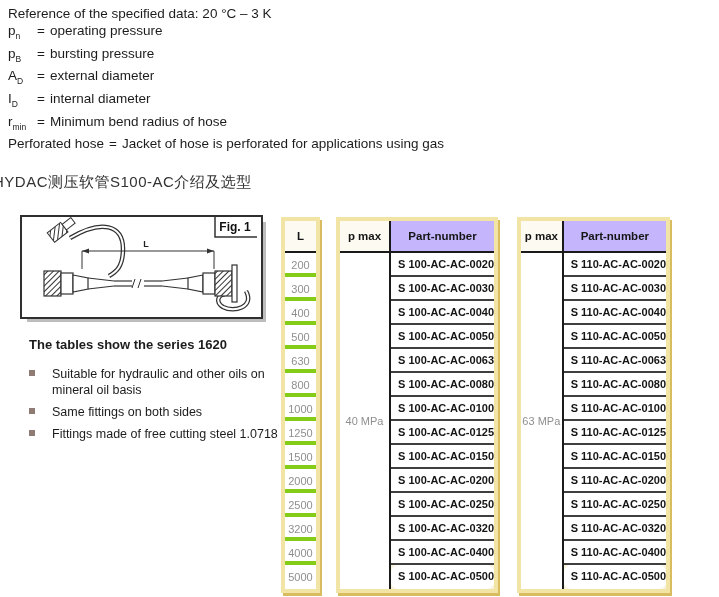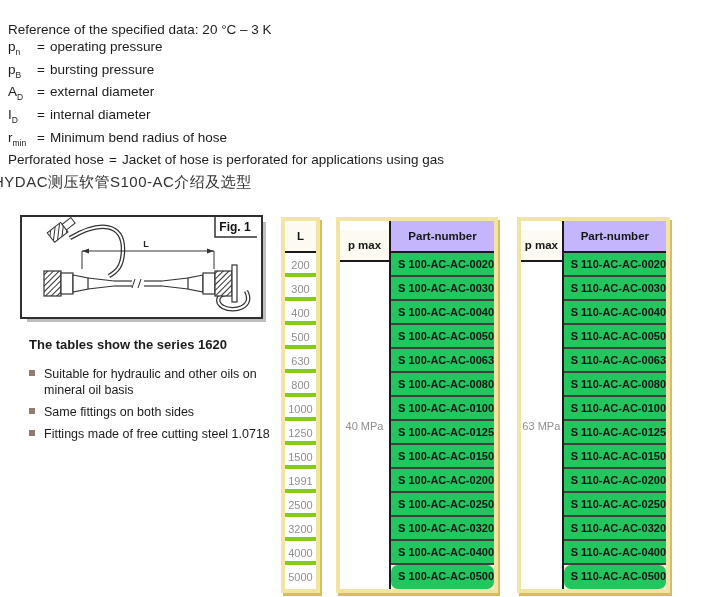--- a/index.html
+++ b/index.html
@@ -1,60 +1,60 @@
 <!DOCTYPE html>
 <html><head>
 <meta charset="utf-8">
 <style>
   html,body{margin:0;padding:0;background:#fff;}
   .page{position:relative;width:719px;height:597px;background:#fff;overflow:hidden;
         font-family:"Liberation Sans", sans-serif;color:#1c1c1c;}
 
   
-  .ref-block{position:absolute;left:8px;top:21px;font-size:13.5px;line-height:17px;}
+  .ref-block{position:absolute;left:8px;top:5px;font-size:13.5px;line-height:17px;}
   .ref-title{font-weight:normal;}
   .def-row{white-space:nowrap;}
   .def-sym{display:inline-block;min-width:24px;}
   .def-eq{display:inline-block;min-width:18px;text-align:center;}
   sub{font-size:8.5px;}
 
   
   .heading-cn{position:absolute;left:-7px;top:173px;font-size:15px;color:#333;letter-spacing:.5px;}
 
   
   .figure{position:absolute;left:20px;top:215px;width:239px;height:100px;background:#fff;
           border:2px solid #2f2f2f;box-shadow:5px 5px 0 -2px #bdbdbd;}
   .figure svg{display:block;}
 
   
   .intro{position:absolute;left:29px;top:337px;width:252px;}
   .intro-heading{font-size:13px;font-weight:bold;margin:0 0 14px 0;}
-  .bullet{display:flex;gap:9px;font-size:12.5px;line-height:16px;margin-bottom:6px;}
+  .bullet{display:flex;gap:17px;font-size:12.5px;line-height:16px;margin-bottom:6px;}
   .bullet .sq{flex:0 0 6px;width:6px;height:6px;margin-top:4px;background:#8d7b74;}
 
   
   .tbl{position:absolute;top:217px;border:4px solid #F2E4A4;background:#fff;
        box-shadow:2px 3px 0 0 #D9BB60;font-size:11px;}
   .tbl-l{left:281px;width:31px;}
   .tbl-1{left:336px;width:154px;}
   .tbl-2{left:517px;width:145px;}
   .hdr{height:32px;display:flex;align-items:center;justify-content:center;
        font-weight:bold;color:#161616;background:#FDFBF1;border-bottom:2px solid #1a1a1a;
        box-sizing:border-box;font-size:11.5px;}
   .lrow{height:24px;line-height:24px;text-align:center;color:#8f8f8f;border-bottom:4px solid #84cc16;box-sizing:border-box;}
   .lrow:last-child{border-bottom:none;}
   .twocol{display:flex;height:368px;}
-  .col-pmax{display:flex;flex-direction:column;margin-top:9px;}
+  .col-pmax{display:flex;flex-direction:column;}
   .tbl-1 .col-pmax{width:54px;}
   .tbl-2 .col-pmax{width:56px;}
   .pmax-body{flex:1;display:flex;align-items:center;justify-content:center;color:#8f8f8f;}
   .col-part{flex:1;display:flex;flex-direction:column;border-left:2px solid #1a1a1a;background:#F8F3DC;}
   .col-part .hdr{background:#c4b5fd;}
   .prow{height:24px;line-height:23px;font-weight:bold;color:#151515;padding-left:7px;
-        border-bottom:2px solid #3f3f3f;box-sizing:border-box;white-space:nowrap;background:#22c55e;}
+        border-bottom:2px solid #3f3f3f;box-sizing:border-box;white-space:nowrap;background:#ffffff;}
   .prow:last-child{border-bottom:none;border-radius:7px;}
 </style>
 </head>
 <body>
 
 <div class="page">
 
   <div class="ref-block">
     <div class="ref-title">Reference of the specified data: 20 °C – 3 K</div>
     <div id="def-rows">
@@ -145,21 +145,21 @@
     <div id="lrows">
         <div class="lrow">200</div>
         <div class="lrow">300</div>
         <div class="lrow">400</div>
         <div class="lrow">500</div>
         <div class="lrow">630</div>
         <div class="lrow">800</div>
         <div class="lrow">1000</div>
         <div class="lrow">1250</div>
         <div class="lrow">1500</div>
-        <div class="lrow">1991</div>
+        <div class="lrow">2000</div>
         <div class="lrow">2500</div>
         <div class="lrow">3200</div>
         <div class="lrow">4000</div>
         <div class="lrow">5000</div>
       </div>
   </div>
 
   <div class="tbl tbl-1">
     <div class="twocol">
       <div class="col-pmax">

